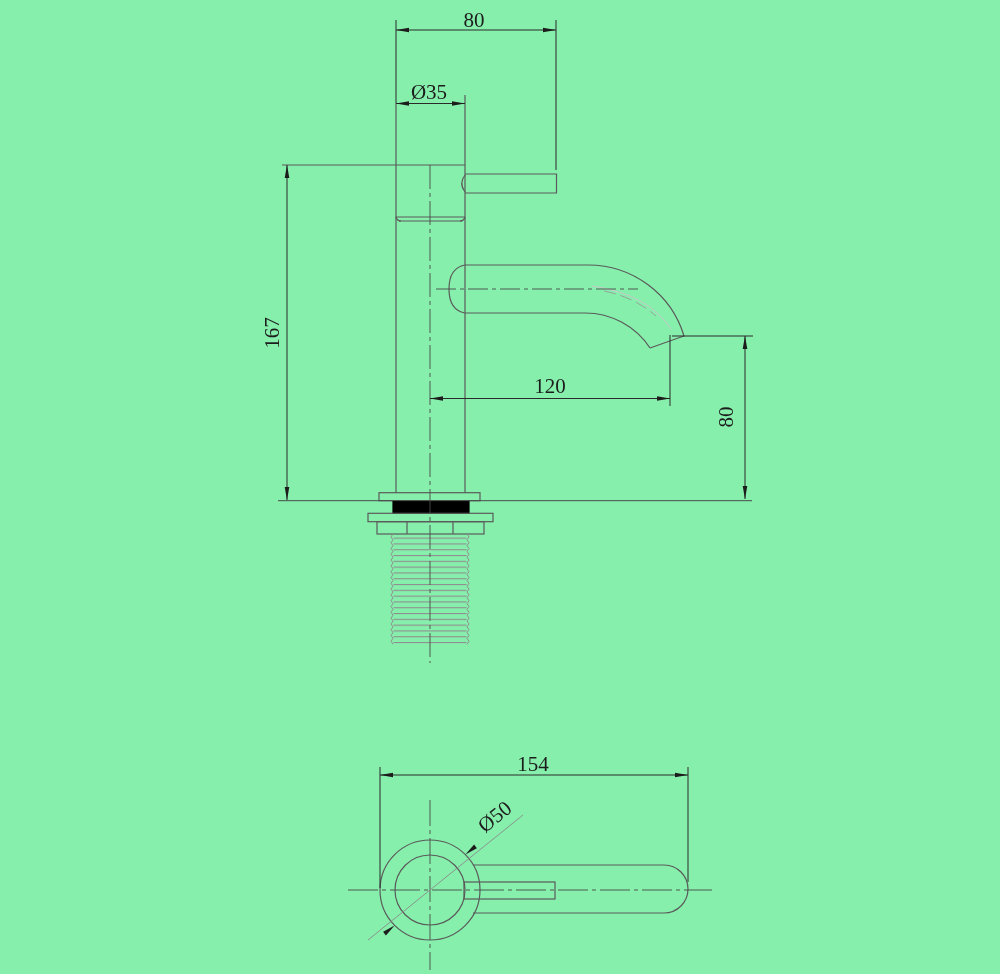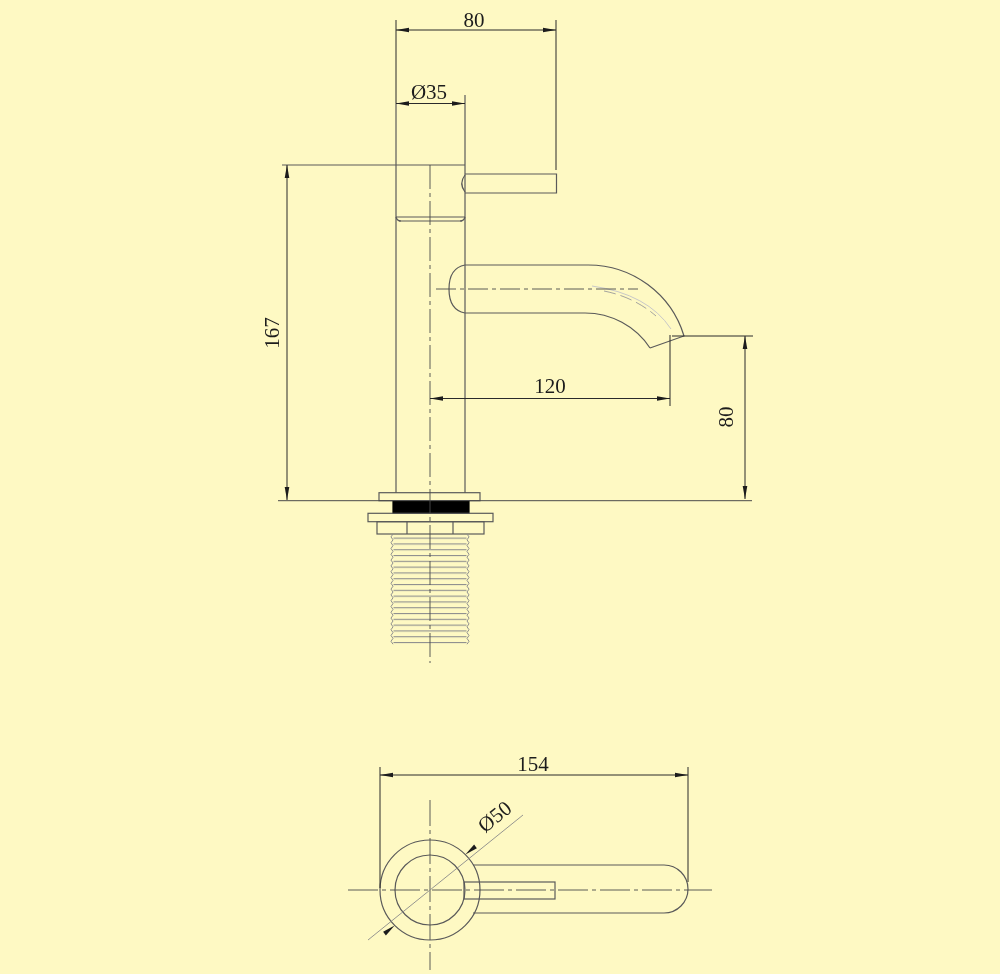--- a/index.html
+++ b/index.html
@@ -1,16 +1,16 @@
 <!DOCTYPE html>
 <html><head>
 <meta charset="utf-8">
 <style>
   html,body{margin:0;padding:0;background:#ffffff;}
-  .page{position:relative;width:1000px;height:974px;background:#fef9c3;overflow:hidden;
+  .page{position:relative;width:1000px;height:974px;background:#86efac;overflow:hidden;
         font-family:"Liberation Serif", serif;}
   svg{position:absolute;left:0;top:0;}
   svg text{font-family:"Liberation Serif", serif;font-size:21px;fill:#1c1c1c;}
 </style>
 </head>
 <body>
 
 <div class="page">
 <svg width="1000" height="974" viewBox="0 0 1000 974">
 

